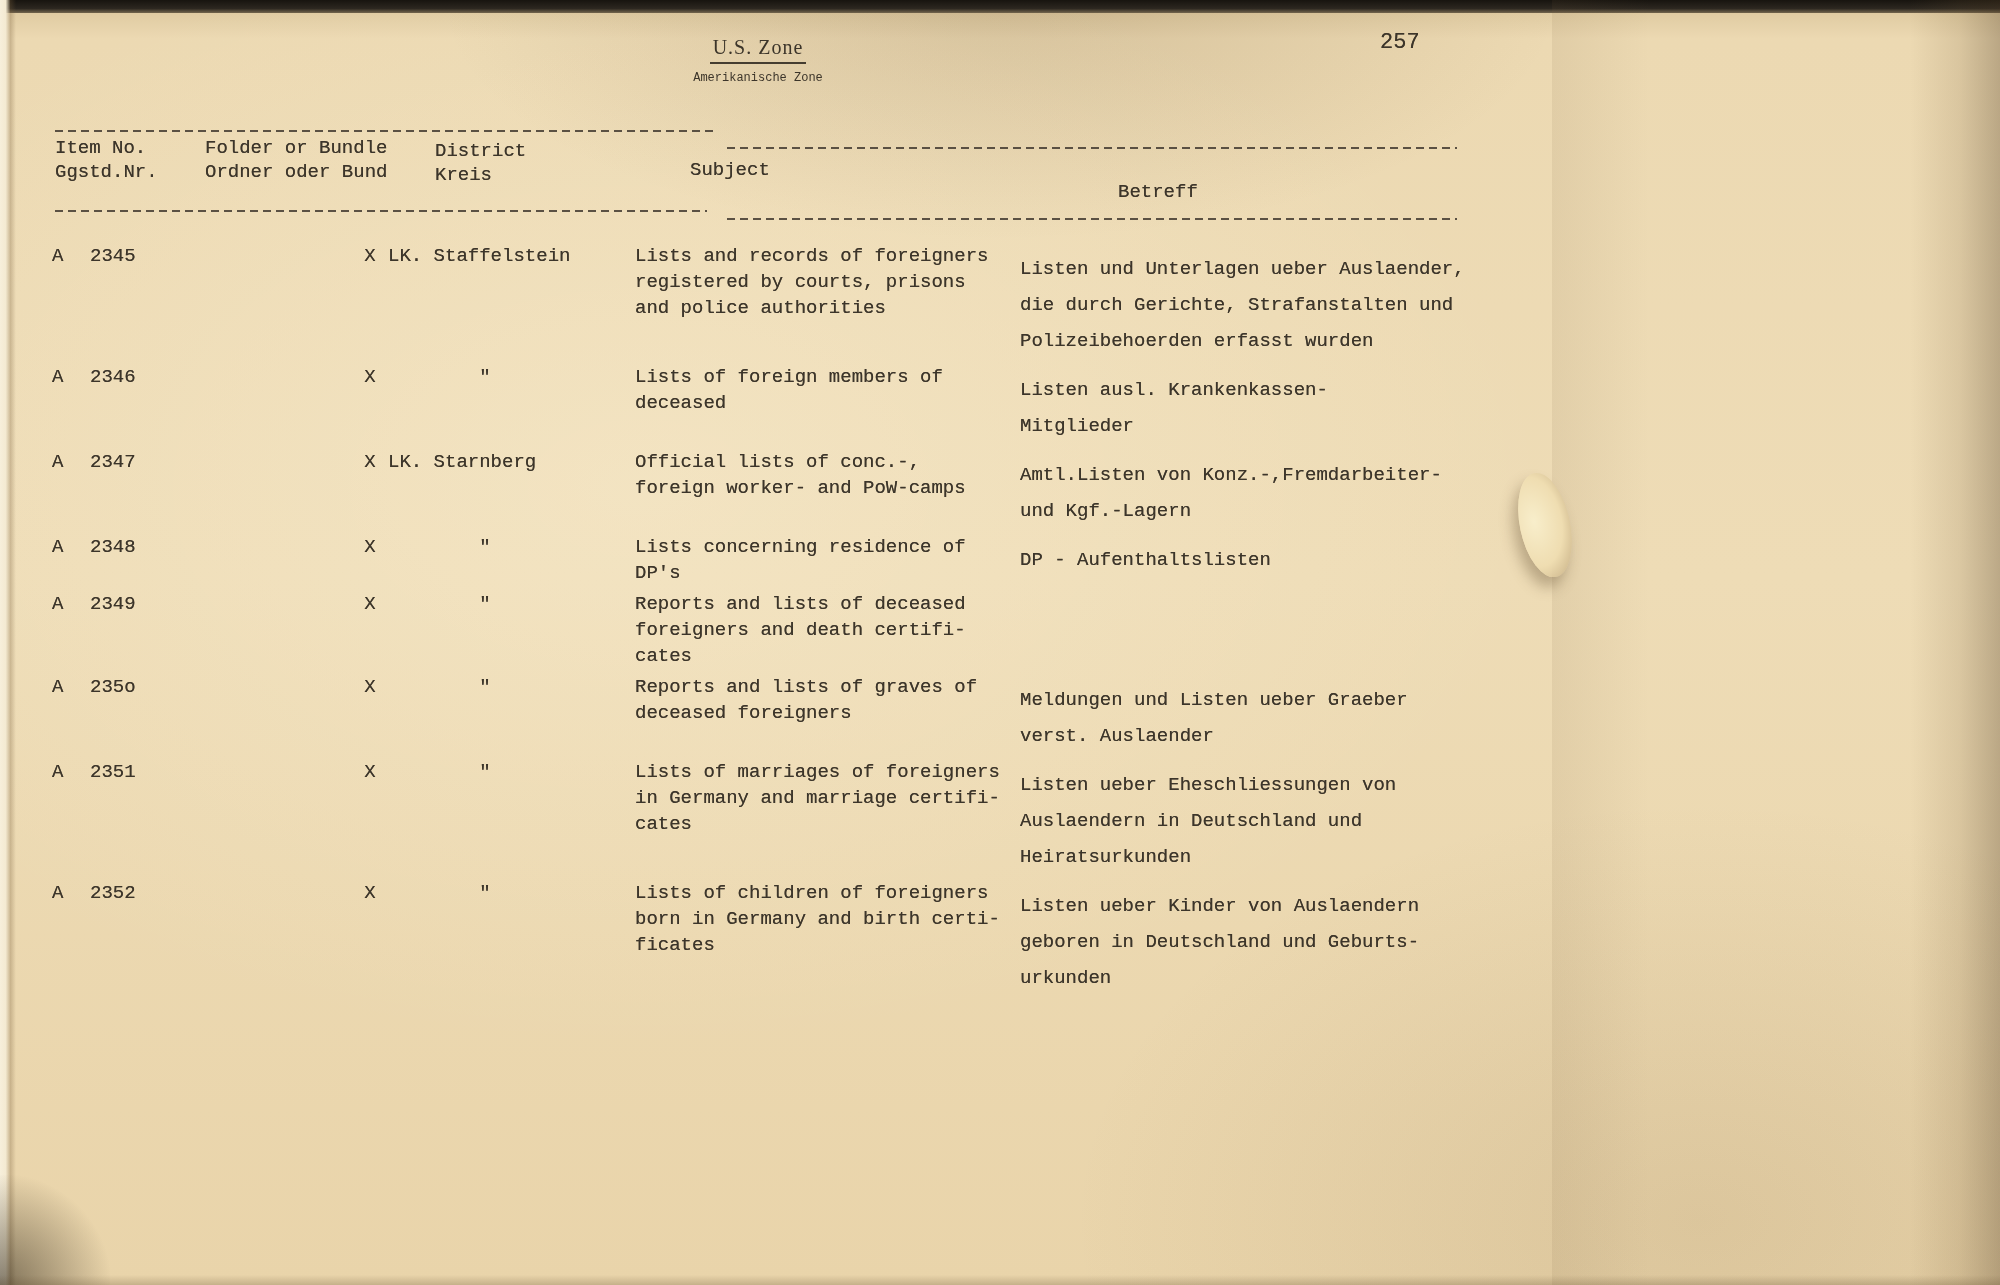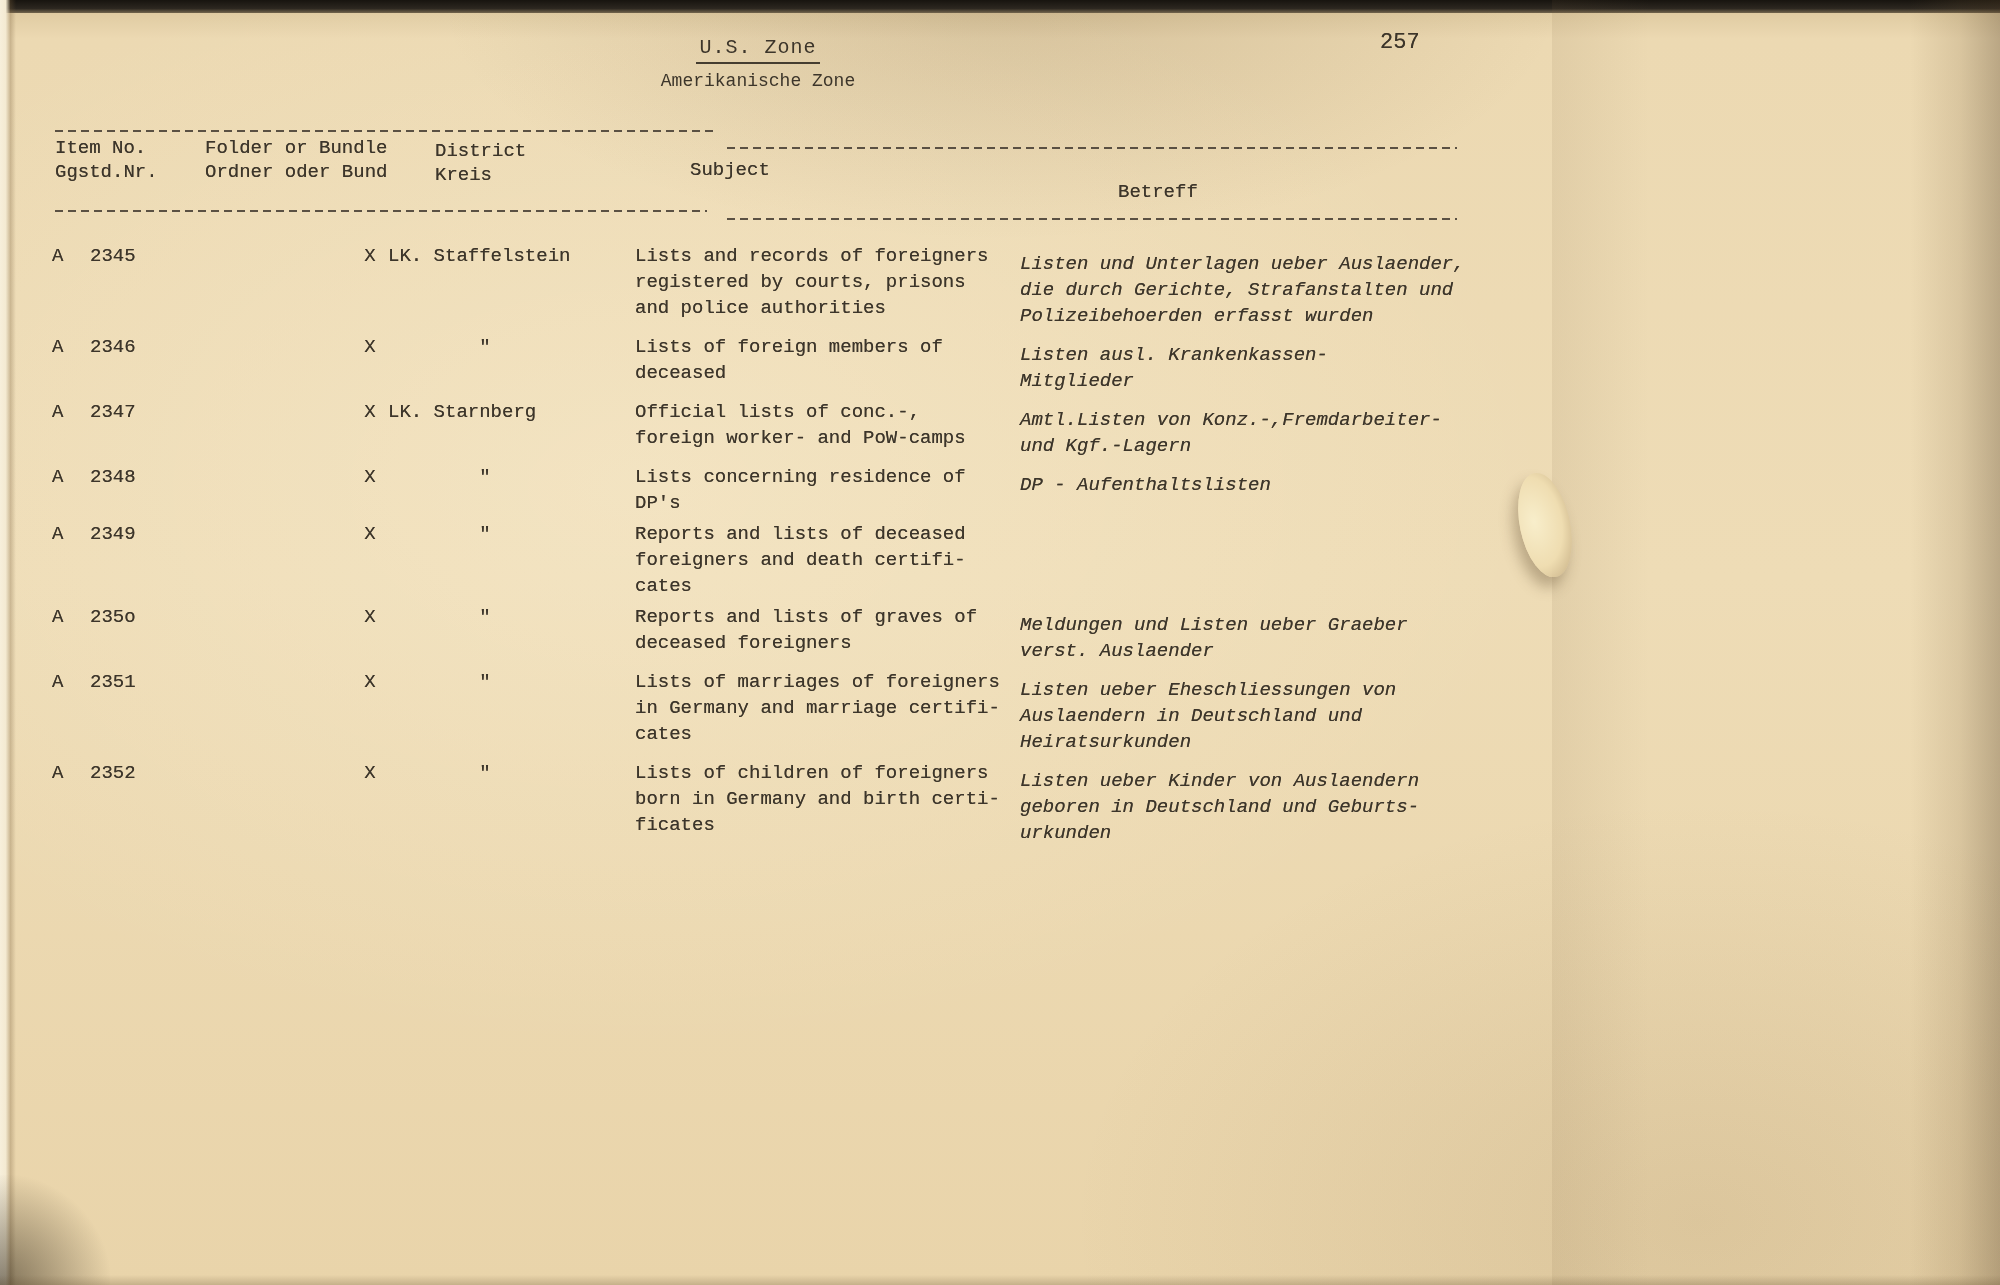--- a/index.html
+++ b/index.html
@@ -54,36 +54,36 @@
     background:linear-gradient(180deg, rgba(90,70,40,0), rgba(90,70,40,0.25));
   }
 
   .txt { font-size:19px; line-height:25px; text-shadow:0 0 0.6px rgba(58,50,40,0.75); }
 
   .page-number { position:absolute; left:1380px; top:30px; font-size:22px; }
 
   .title-block { position:absolute; left:608px; top:36px; width:300px; text-align:center; }
   .title {
     display:inline-block; font-size:20px; letter-spacing:1px;
-    border-bottom:2px solid #453d30; padding:0 3px 3px;
-  }
-  .subtitle { font-size:18px; margin-top:7px; }
+    border-bottom:2px solid #453d30; padding:0 3px 3px;font-family:Liberation Serif, serif;
+  }
+  .subtitle { font-size:12px; margin-top:7px; }
 
   .dash {
     position:absolute; height:2px; opacity:0.9;
     background-image:repeating-linear-gradient(90deg, #4a4136 0 8px, rgba(0,0,0,0) 8px 13px);
   }
 
   .hdr { position:absolute; font-size:19px; line-height:24px; text-shadow:0 0 0.6px rgba(58,50,40,0.75); }
 
   .rows { position:absolute; left:52px; top:243px; width:1510px; }
   .row { display:grid; grid-template-columns:38px 262px 36px 247px 385px 1fr; margin-bottom:5px; }
   .c { font-size:19px; line-height:26px; white-space:pre-line; text-shadow:0 0 0.6px rgba(58,50,40,0.75); }
   .c.folder { text-align:center; }
-  .c.betreff { padding-top:8px; line-height:26px;font-style:italic; }
+  .c.betreff { padding-top:8px; line-height:36px; }
 </style>
 </head>
 <body>
 
 <div class="page">
 
   <div class="top-strip"></div>
   <div class="edge-left"></div>
   <div class="edge-right"></div>
   <div class="fold-shadow"></div>

